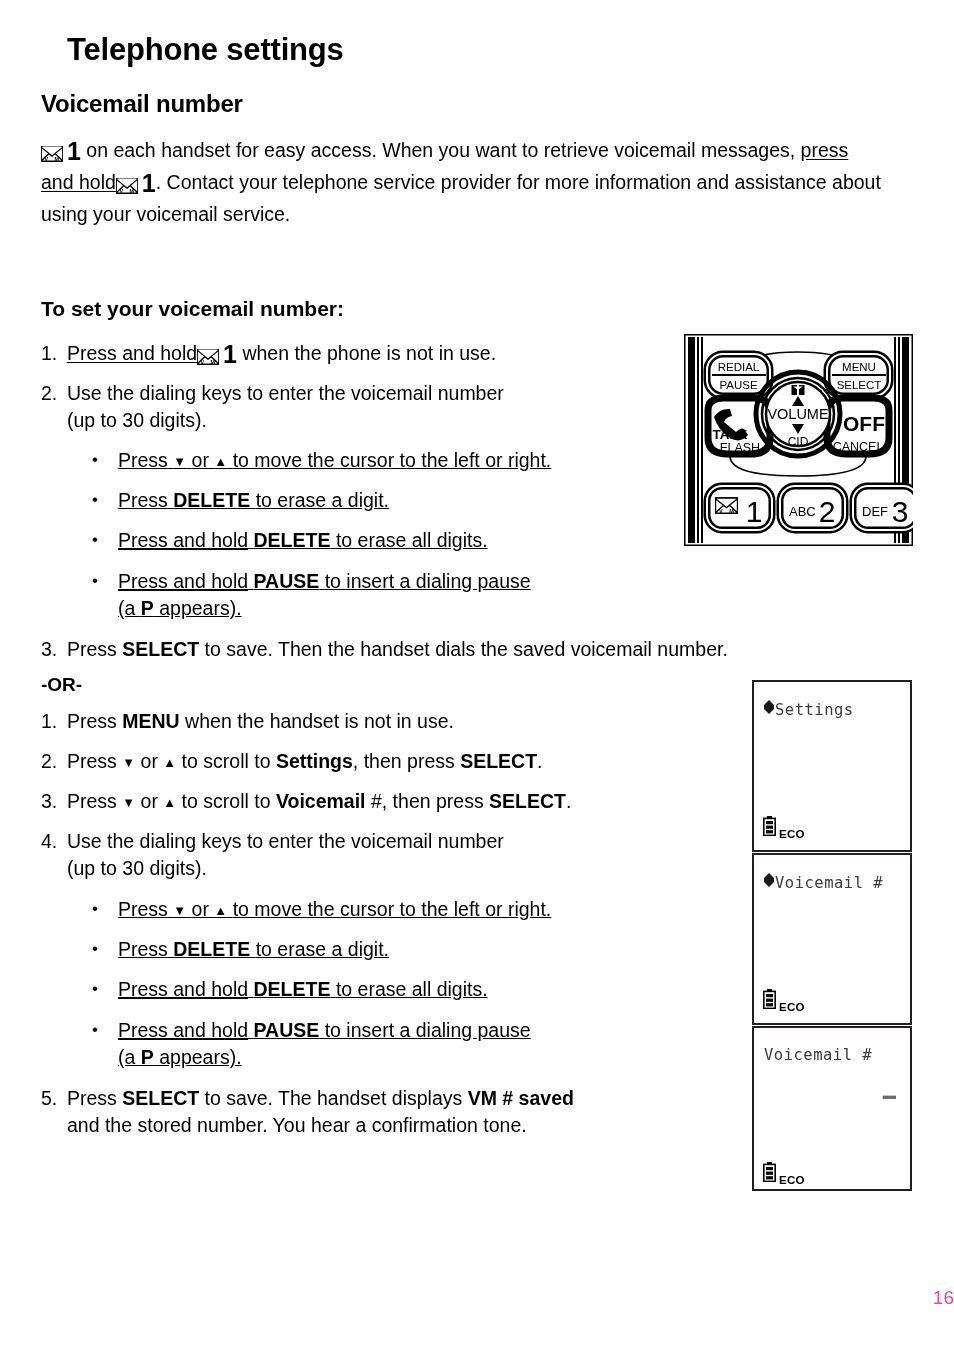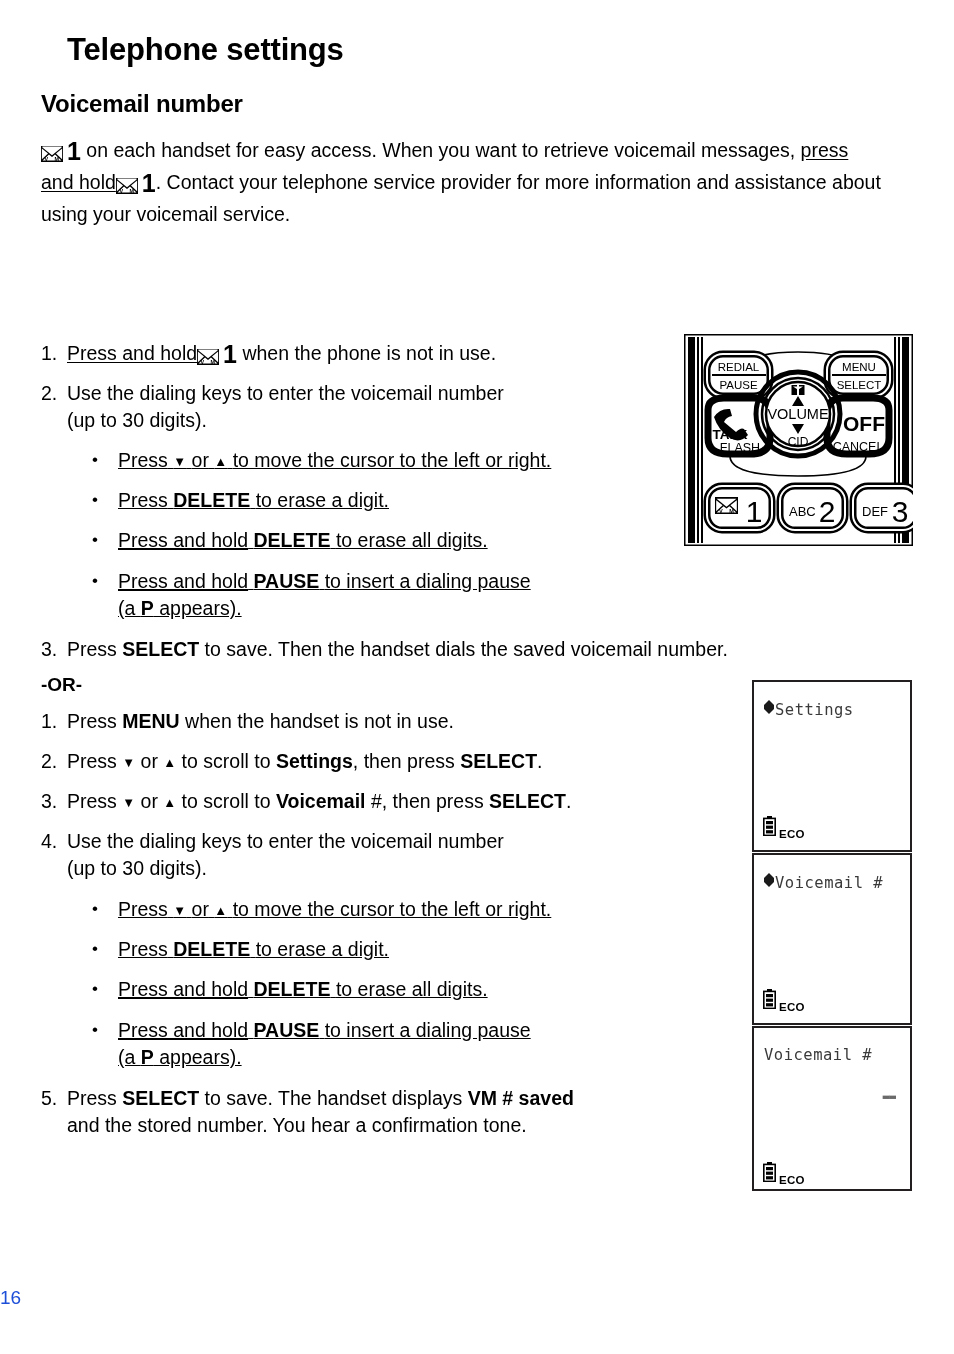--- a/index.html
+++ b/index.html
@@ -167,23 +167,23 @@
     margin-left: 3px;
     margin-top: -1px;
     letter-spacing: 0.3px;
   }
 
   
   .pagenum {
     position: absolute;
     left: 0; top: 1287px;
     width: 954px;
-    text-align: left;
+    text-align: right;
     font-size: 19px;
-    color: #1d4ed8;
+    color: #ec4899;
   }
 </style>
 </head>
 <body>
 
 <div class="page">
 
   <div class="h1">Telephone settings</div>
   <div class="h2">Voicemail number</div>
 
@@ -200,20 +200,21 @@
           <rect x="0" y="0" width="22" height="16" fill="#000"></rect>
           <path d="M1.4 1.6 L11 9.2 L20.6 1.6 L20.6 0.6 L1.4 0.6 Z" fill="#fff"></path>
           <path d="M0.9 2.6 L0.9 13.2 L7.0 7.6 Z" fill="#fff"></path>
           <path d="M21.1 2.6 L21.1 13.2 L15.0 7.6 Z" fill="#fff"></path>
           <path d="M1.6 14.6 L8.0 8.6 L11 11.0 L14 8.6 L20.4 14.6 Z" fill="#fff"></path>
           <text x="3.6" y="14.6" font-family="Liberation Sans, sans-serif" font-size="5.4" font-weight="bold" fill="#000">V</text>
           <text x="13.6" y="14.6" font-family="Liberation Sans, sans-serif" font-size="5.4" font-weight="bold" fill="#000">M</text>
         </svg><span class="one">1</span></span><span>. Contact your telephone service provider for more information and assistance about using your voicemail service.</span>
   </div>
 
+  <div class="h3">To set your voicemail number:</div>
 
   <div class="step" style="left:41px; top:340px; width:620px;">
     <span class="num">1.</span>
     <span class="txt"><span class="u">Press and hold</span><span class="vm"> <svg width="22" height="16" viewBox="0 0 22 16" aria-hidden="true">
             <rect x="0" y="0" width="22" height="16" fill="#000"></rect>
             <path d="M1.4 1.6 L11 9.2 L20.6 1.6 L20.6 0.6 L1.4 0.6 Z" fill="#fff"></path>
             <path d="M0.9 2.6 L0.9 13.2 L7.0 7.6 Z" fill="#fff"></path>
             <path d="M21.1 2.6 L21.1 13.2 L15.0 7.6 Z" fill="#fff"></path>
             <path d="M1.6 14.6 L8.0 8.6 L11 11.0 L14 8.6 L20.4 14.6 Z" fill="#fff"></path>
             <text x="3.6" y="14.6" font-family="Liberation Sans, sans-serif" font-size="5.4" font-weight="bold" fill="#000">V</text>

